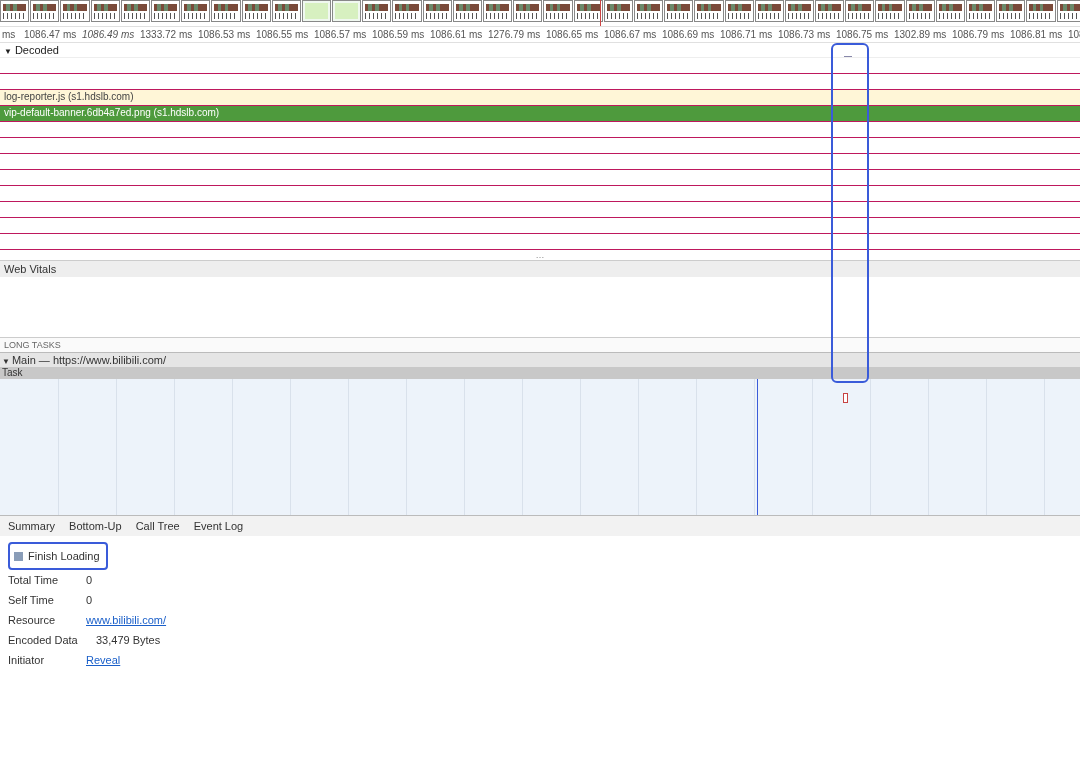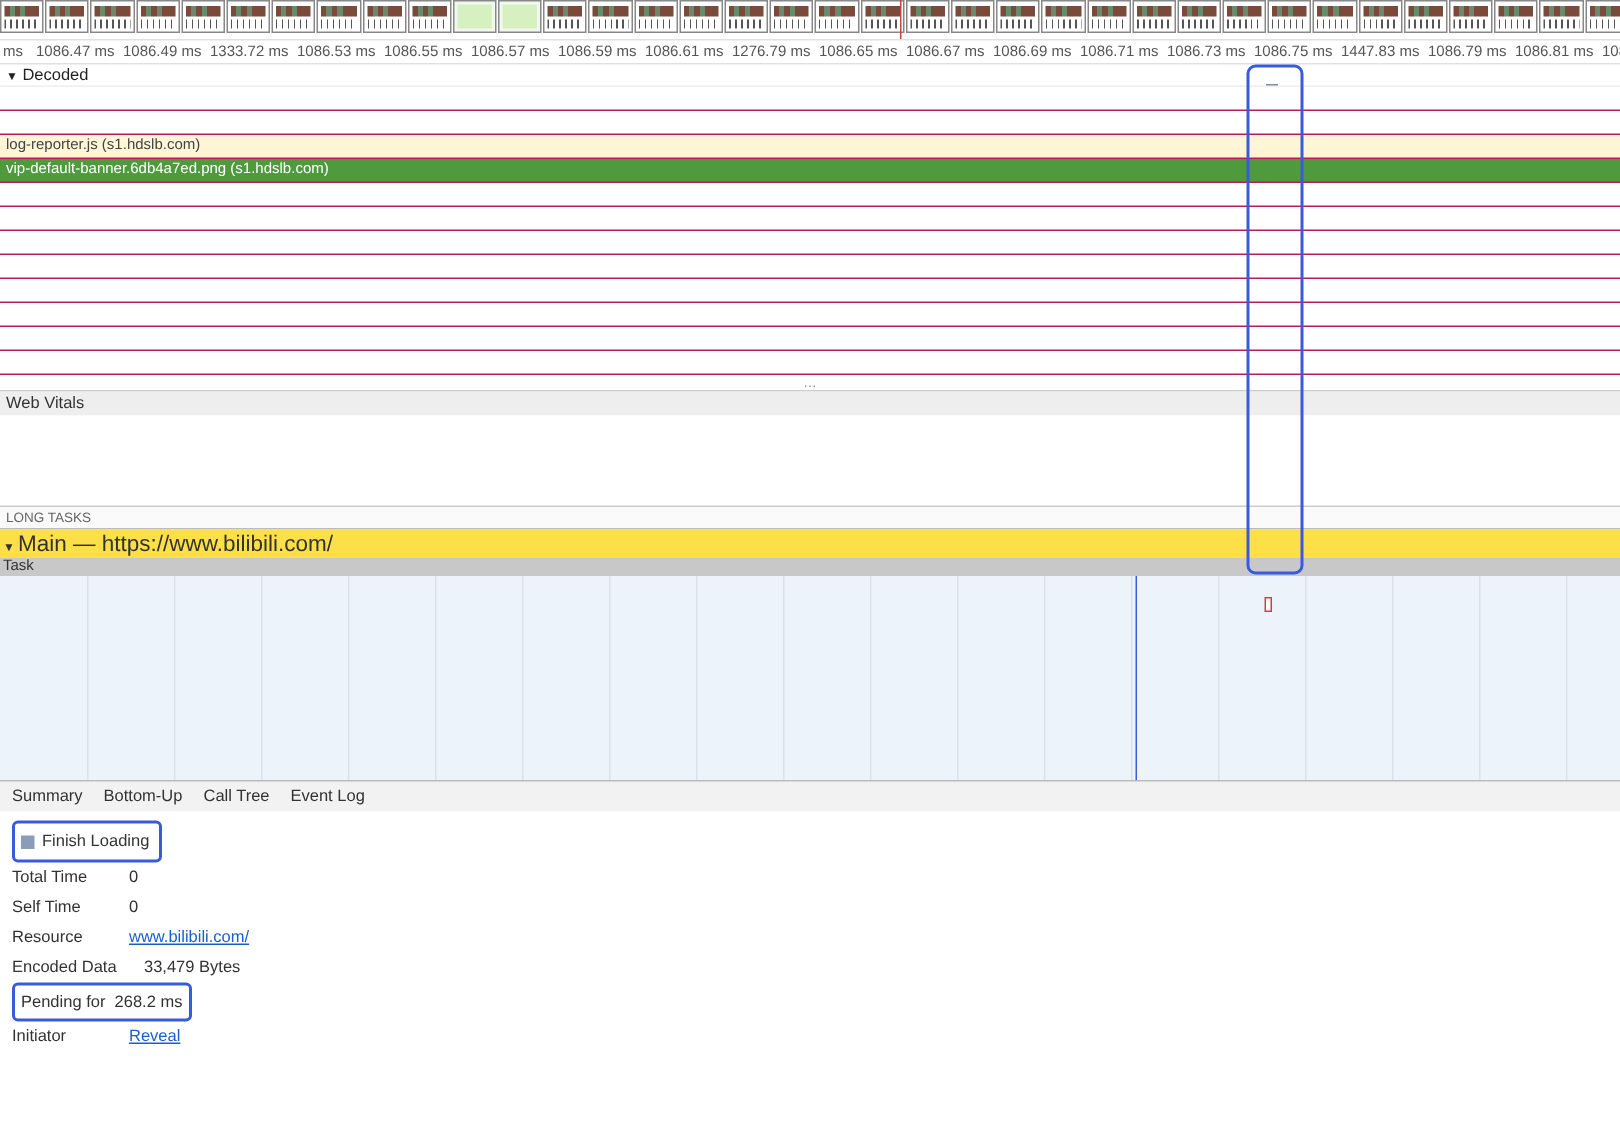--- a/index.html
+++ b/index.html
@@ -131,23 +131,23 @@
   font-size: 9px;
   padding: 2px 4px;
   height: 14px;
 }
 
 
 .main {
   border-top: 1px solid #bbb;
 }
 .main .header {
-  background: #fde047;
+  background: #e5e5e5;
   padding: 1px 2px;
-  font-size: 15px;
+  font-size: 11px;
 }
 .main .header .arrow::before { content: "▼"; font-size: 8px; margin-right: 2px; }
 
 .taskbar {
   background: #c8c8c8;
   color: #333;
   font-size: 10px;
   padding: 0 2px;
   height: 12px;
   line-height: 12px;
@@ -281,35 +281,35 @@
   <div class="frame"></div>
     <div class="frame"></div>
     <div class="frame"></div>
     <div class="frame"></div>
   <div class="filmstrip-marker" style="left:600px;"></div>
 </div>
 
 <div class="ruler">
   <span class="tick" style="left:2px;">ms</span>
 <span class="tick" style="left: 24px;">1086.47 ms</span>
-    <span class="tick" style="left: 82px;">1086.49 ms</span>
+    <span class="tick" style="left: 82px; font-style: italic;">1086.49 ms</span>
     <span class="tick" style="left: 140px;">1333.72 ms</span>
     <span class="tick" style="left: 198px;">1086.53 ms</span>
     <span class="tick" style="left: 256px;">1086.55 ms</span>
     <span class="tick" style="left: 314px;">1086.57 ms</span>
     <span class="tick" style="left: 372px;">1086.59 ms</span>
     <span class="tick" style="left: 430px;">1086.61 ms</span>
     <span class="tick" style="left: 488px;">1276.79 ms</span>
     <span class="tick" style="left: 546px;">1086.65 ms</span>
     <span class="tick" style="left: 604px;">1086.67 ms</span>
     <span class="tick" style="left: 662px;">1086.69 ms</span>
     <span class="tick" style="left: 720px;">1086.71 ms</span>
     <span class="tick" style="left: 778px;">1086.73 ms</span>
     <span class="tick" style="left: 836px;">1086.75 ms</span>
-    <span class="tick" style="left: 894px;">1447.83 ms</span>
+    <span class="tick" style="left: 894px;">1302.89 ms</span>
     <span class="tick" style="left: 952px;">1086.79 ms</span>
     <span class="tick" style="left: 1010px;">1086.81 ms</span>
     <span class="tick" style="left: 1068px;">108</span>
   </div>
 
 <div class="section-header">
   <span class="arrow"></span><span>Decoded</span>
 </div>
 
 <div class="hl1"></div>
@@ -394,23 +394,17 @@
       <span class="v">0</span>
     </div>
   <div class="line">
       <span class="k">Resource</span>
       <a href="#" class="v">www.bilibili.com/</a>
     </div>
   <div class="line">
       <span class="k" style="min-width:88px;">Encoded Data</span>
       <span class="v">33,479 Bytes</span>
     </div>
-  <div>
-    <span class="pending-box">
-      <span>Pending for</span>&nbsp;&nbsp;
-      <span>268.2 ms</span>
-    </span>
-  </div>
   <div class="line">
       <span class="k">Initiator</span>
       <a href="#" class="v">Reveal</a>
     </div>
 </div>
 
 </body></html>

